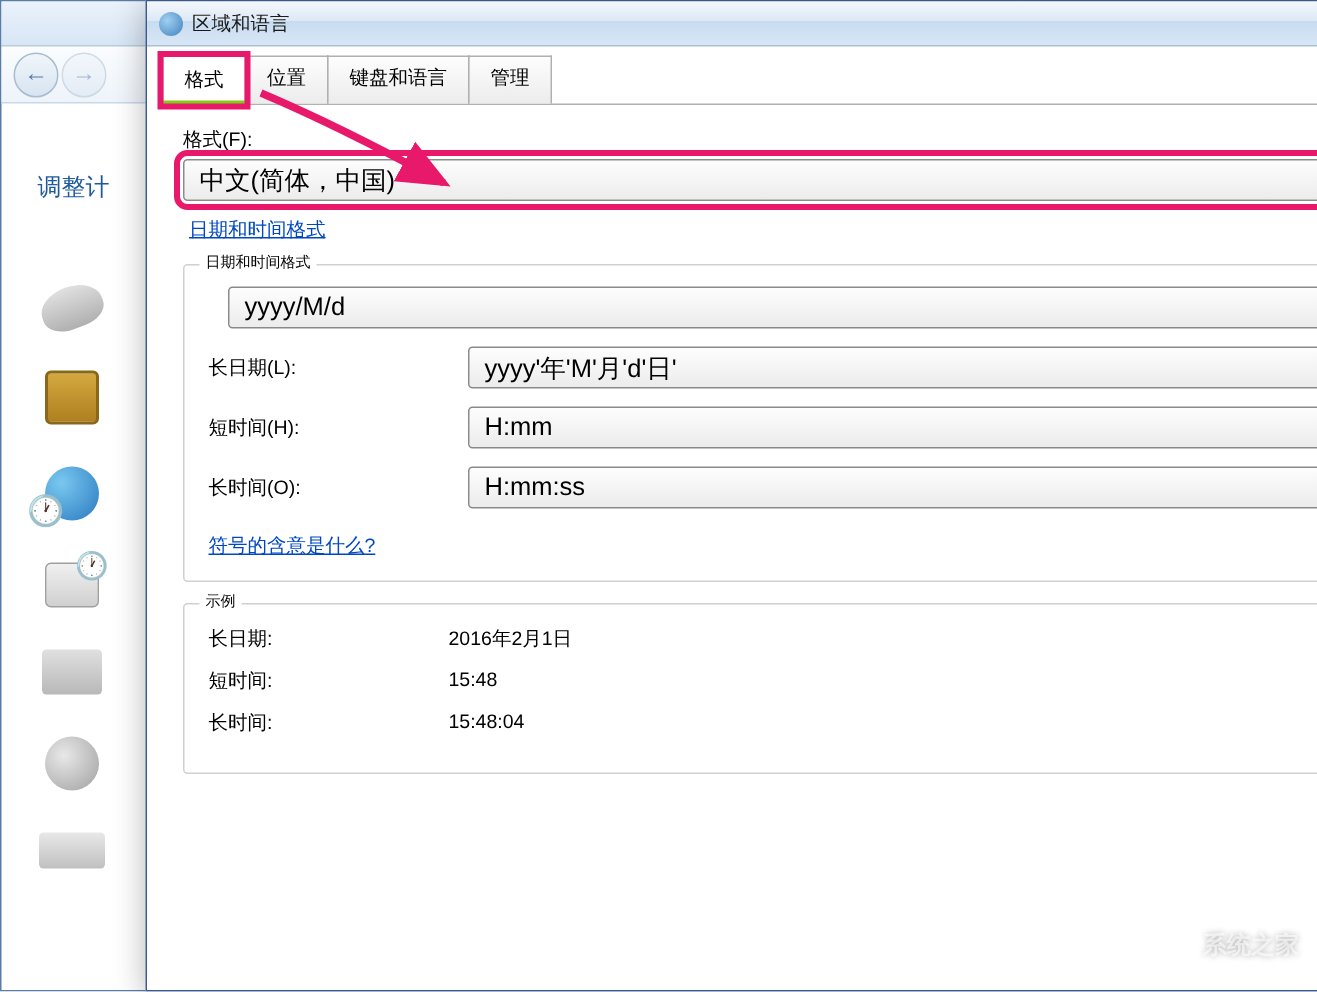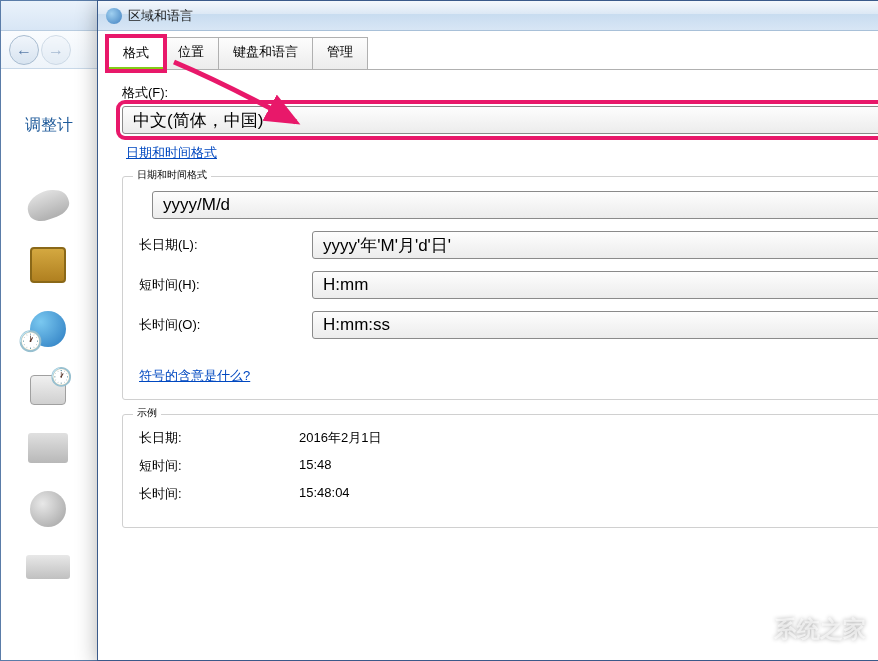--- a/index.html
+++ b/index.html
@@ -48,31 +48,31 @@
 
 .link { color: #0048c0; text-decoration: underline; font-size: 13px; cursor: pointer; display: inline-block; }
 .link-sort { margin-top: 10px; margin-left: 4px; }
 
 .group { border: 1px solid #d0d0d0; border-radius: 3px; margin-top: 14px; padding: 14px 16px 14px 16px; position: relative; }
 .group-title { position: absolute; top: -9px; left: 10px; background: #fff; padding: 0 4px; font-size: 10px; }
 .row { display: flex; align-items: center; margin-bottom: 12px; }
 .row:last-child { margin-bottom: 0; }
 .row-lbl { width: 160px; font-size: 13px; }
 .row-dd { flex: 1; margin-left: 13px; }
-.link-sym { margin-top: 16px; }
+.link-sym { margin-top: 4px; }
 
 .ex-row { display: flex; margin-bottom: 10px; font-size: 13px; }
 .ex-lbl { width: 160px; }
 
 .annotation-arrow { position: absolute; left: 166px; top: 54px; z-index: 10; pointer-events: none; }
 
 .scrollbar { position: absolute; right: 1px; top: 30px; width: 18px; height: 630px; background: #f0f0f0; border-left: 1px solid #d8d8d8; }
 .scrollbar-thumb { position: absolute; top: 20px; left: 2px; width: 14px; height: 120px; background: linear-gradient(90deg, #d0d8e0, #b8c4d0); border: 1px solid #98a8b8; border-radius: 2px; }
 
-.watermark { position: absolute; right: 12px; bottom: 16px; font-size: 23px; color: rgba(255,255,255,0.6); font-weight: bold; pointer-events: none; text-shadow: 0 0 4px rgba(0,0,0,0.3); }
+.watermark { position: absolute; right: 12px; bottom: 16px; font-size: 16px; color: rgba(255,255,255,0.6); font-weight: bold; pointer-events: none; text-shadow: 0 0 4px rgba(0,0,0,0.3); }
 .wm-icon { display: inline-block; width: 34px; height: 28px; border: 3px solid rgba(255,255,255,0.6); border-radius: 3px; vertical-align: middle; margin-right: 6px; position: relative; }
 .wm-icon::before { content: ""; position: absolute; left: 6px; top: -8px; width: 0; height: 0; border-left: 9px solid transparent; border-right: 9px solid transparent; border-bottom: 10px solid rgba(255,255,255,0.6); }
 </style>
 </head>
 <body>
 
 <div class="outer-window">
   <div class="outer-titlebar">
     <div class="outer-close">
         <span>✕</span>

